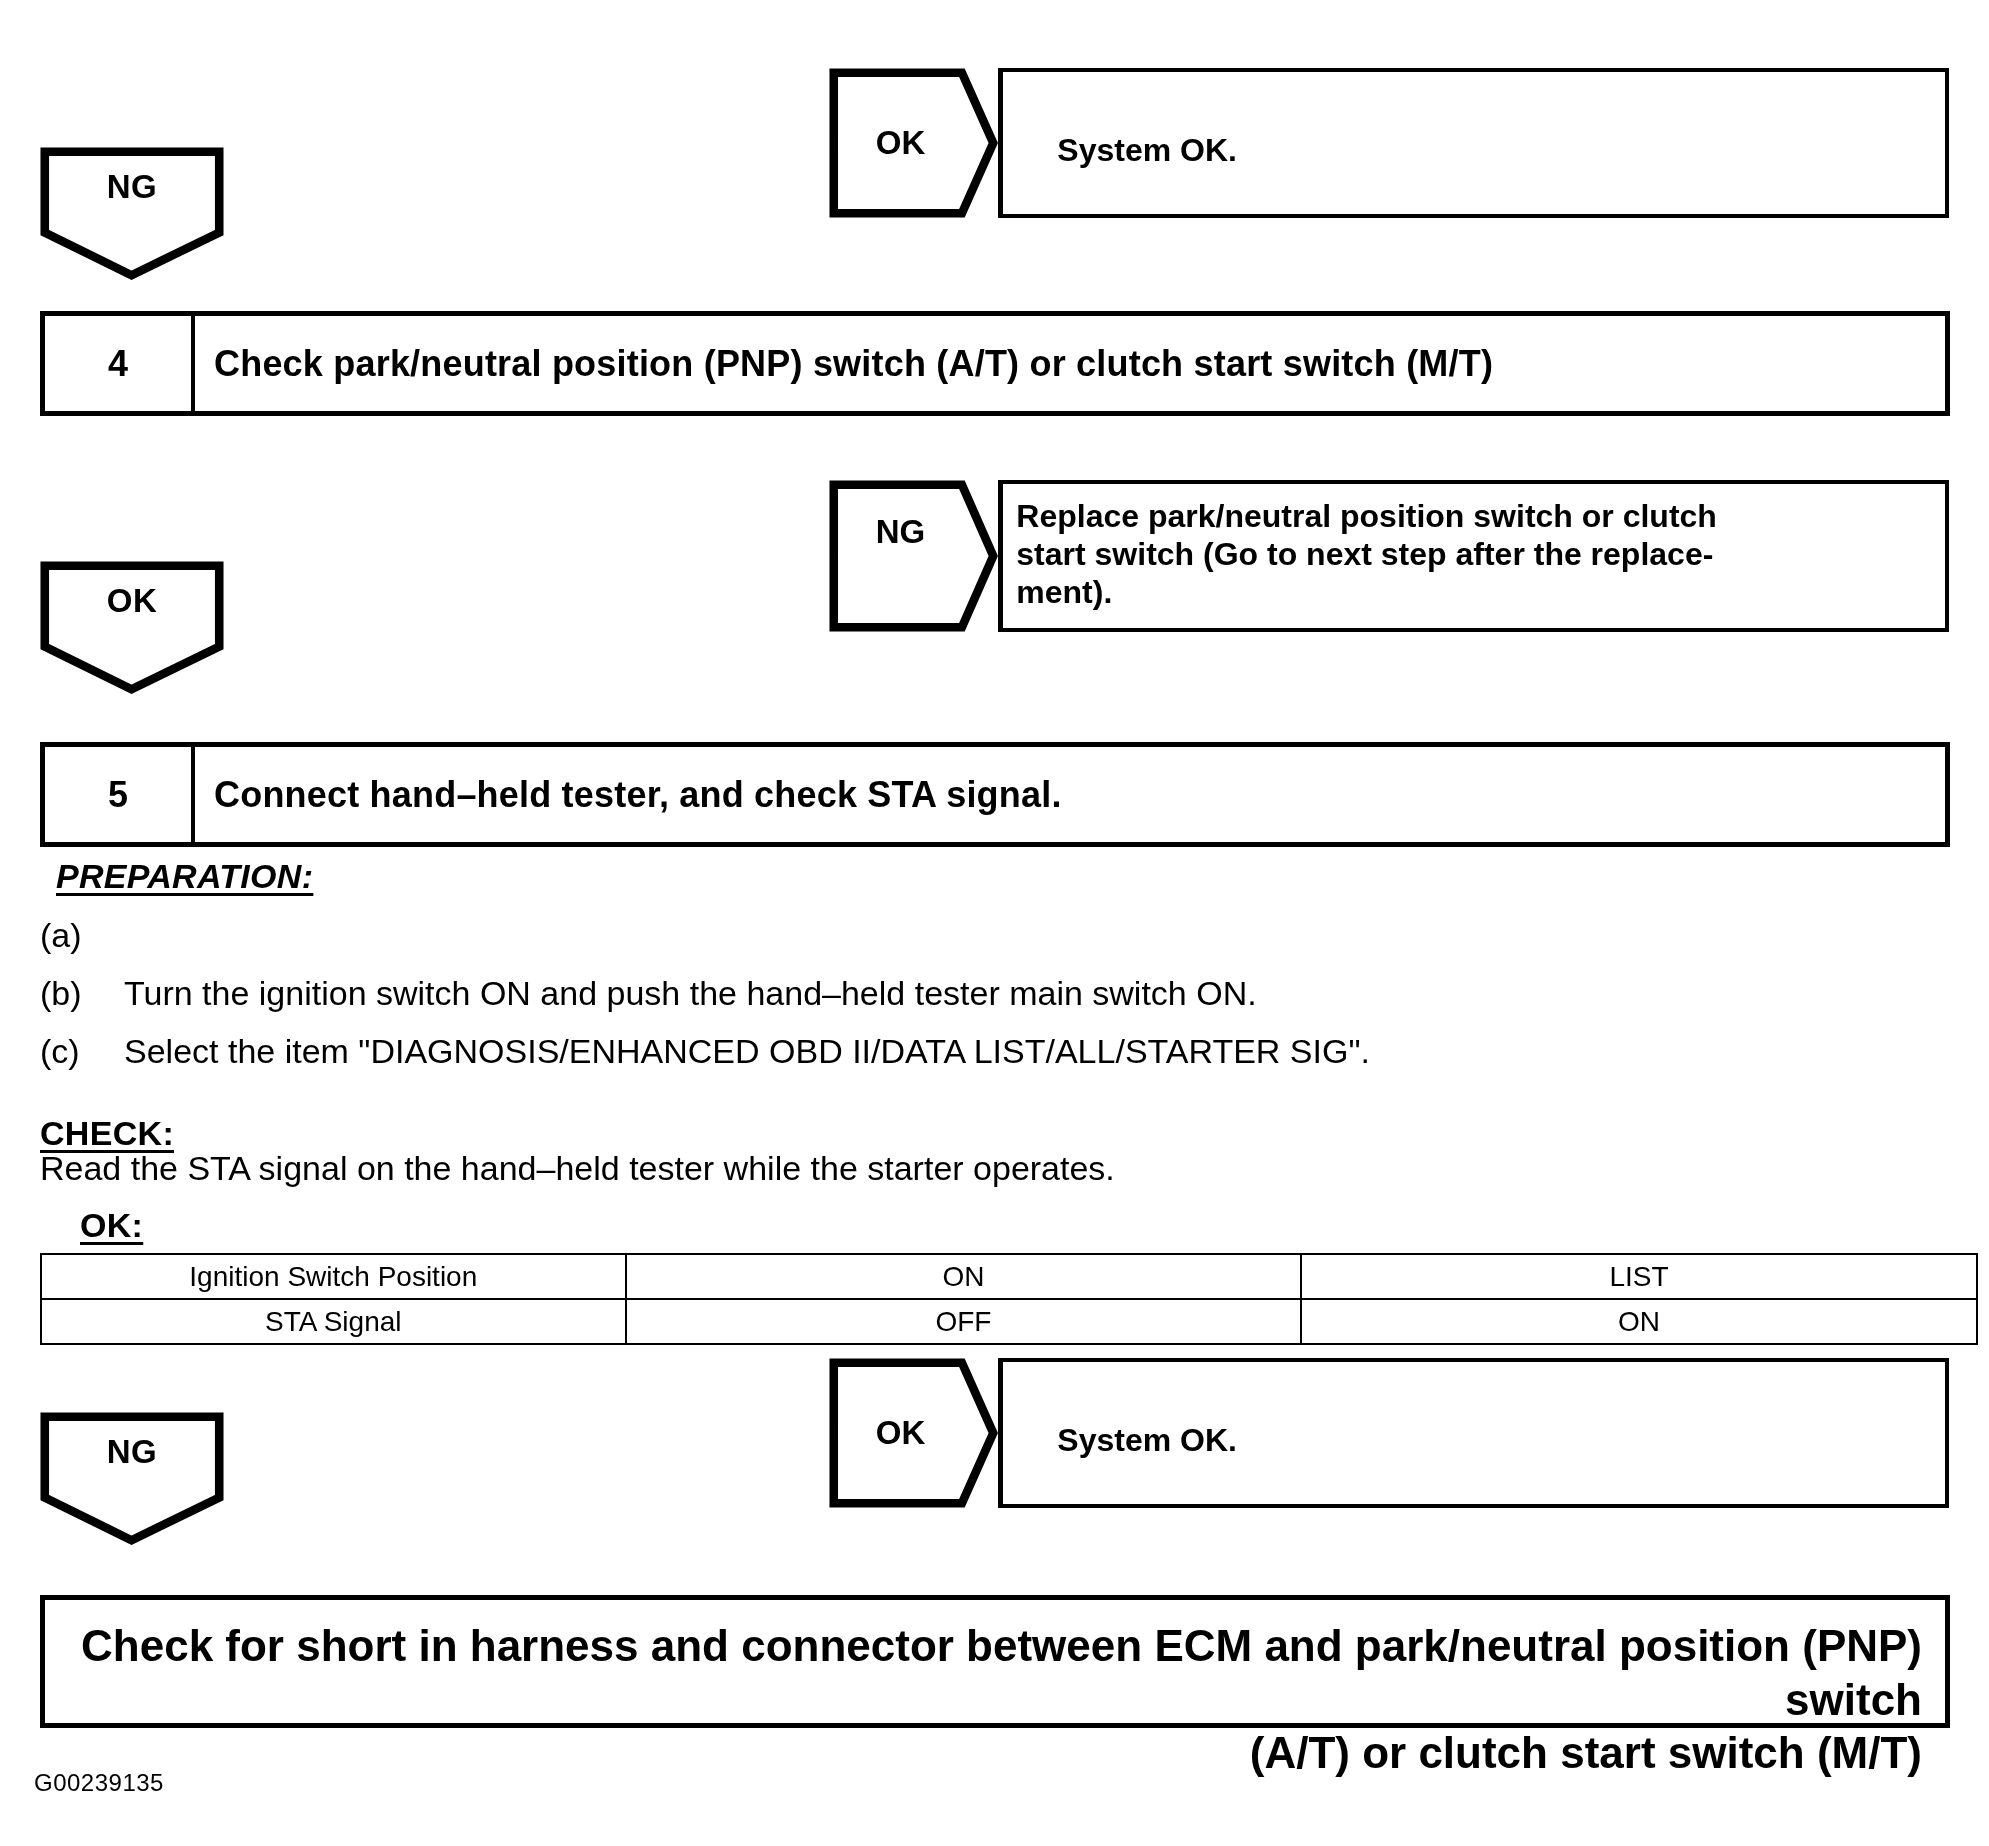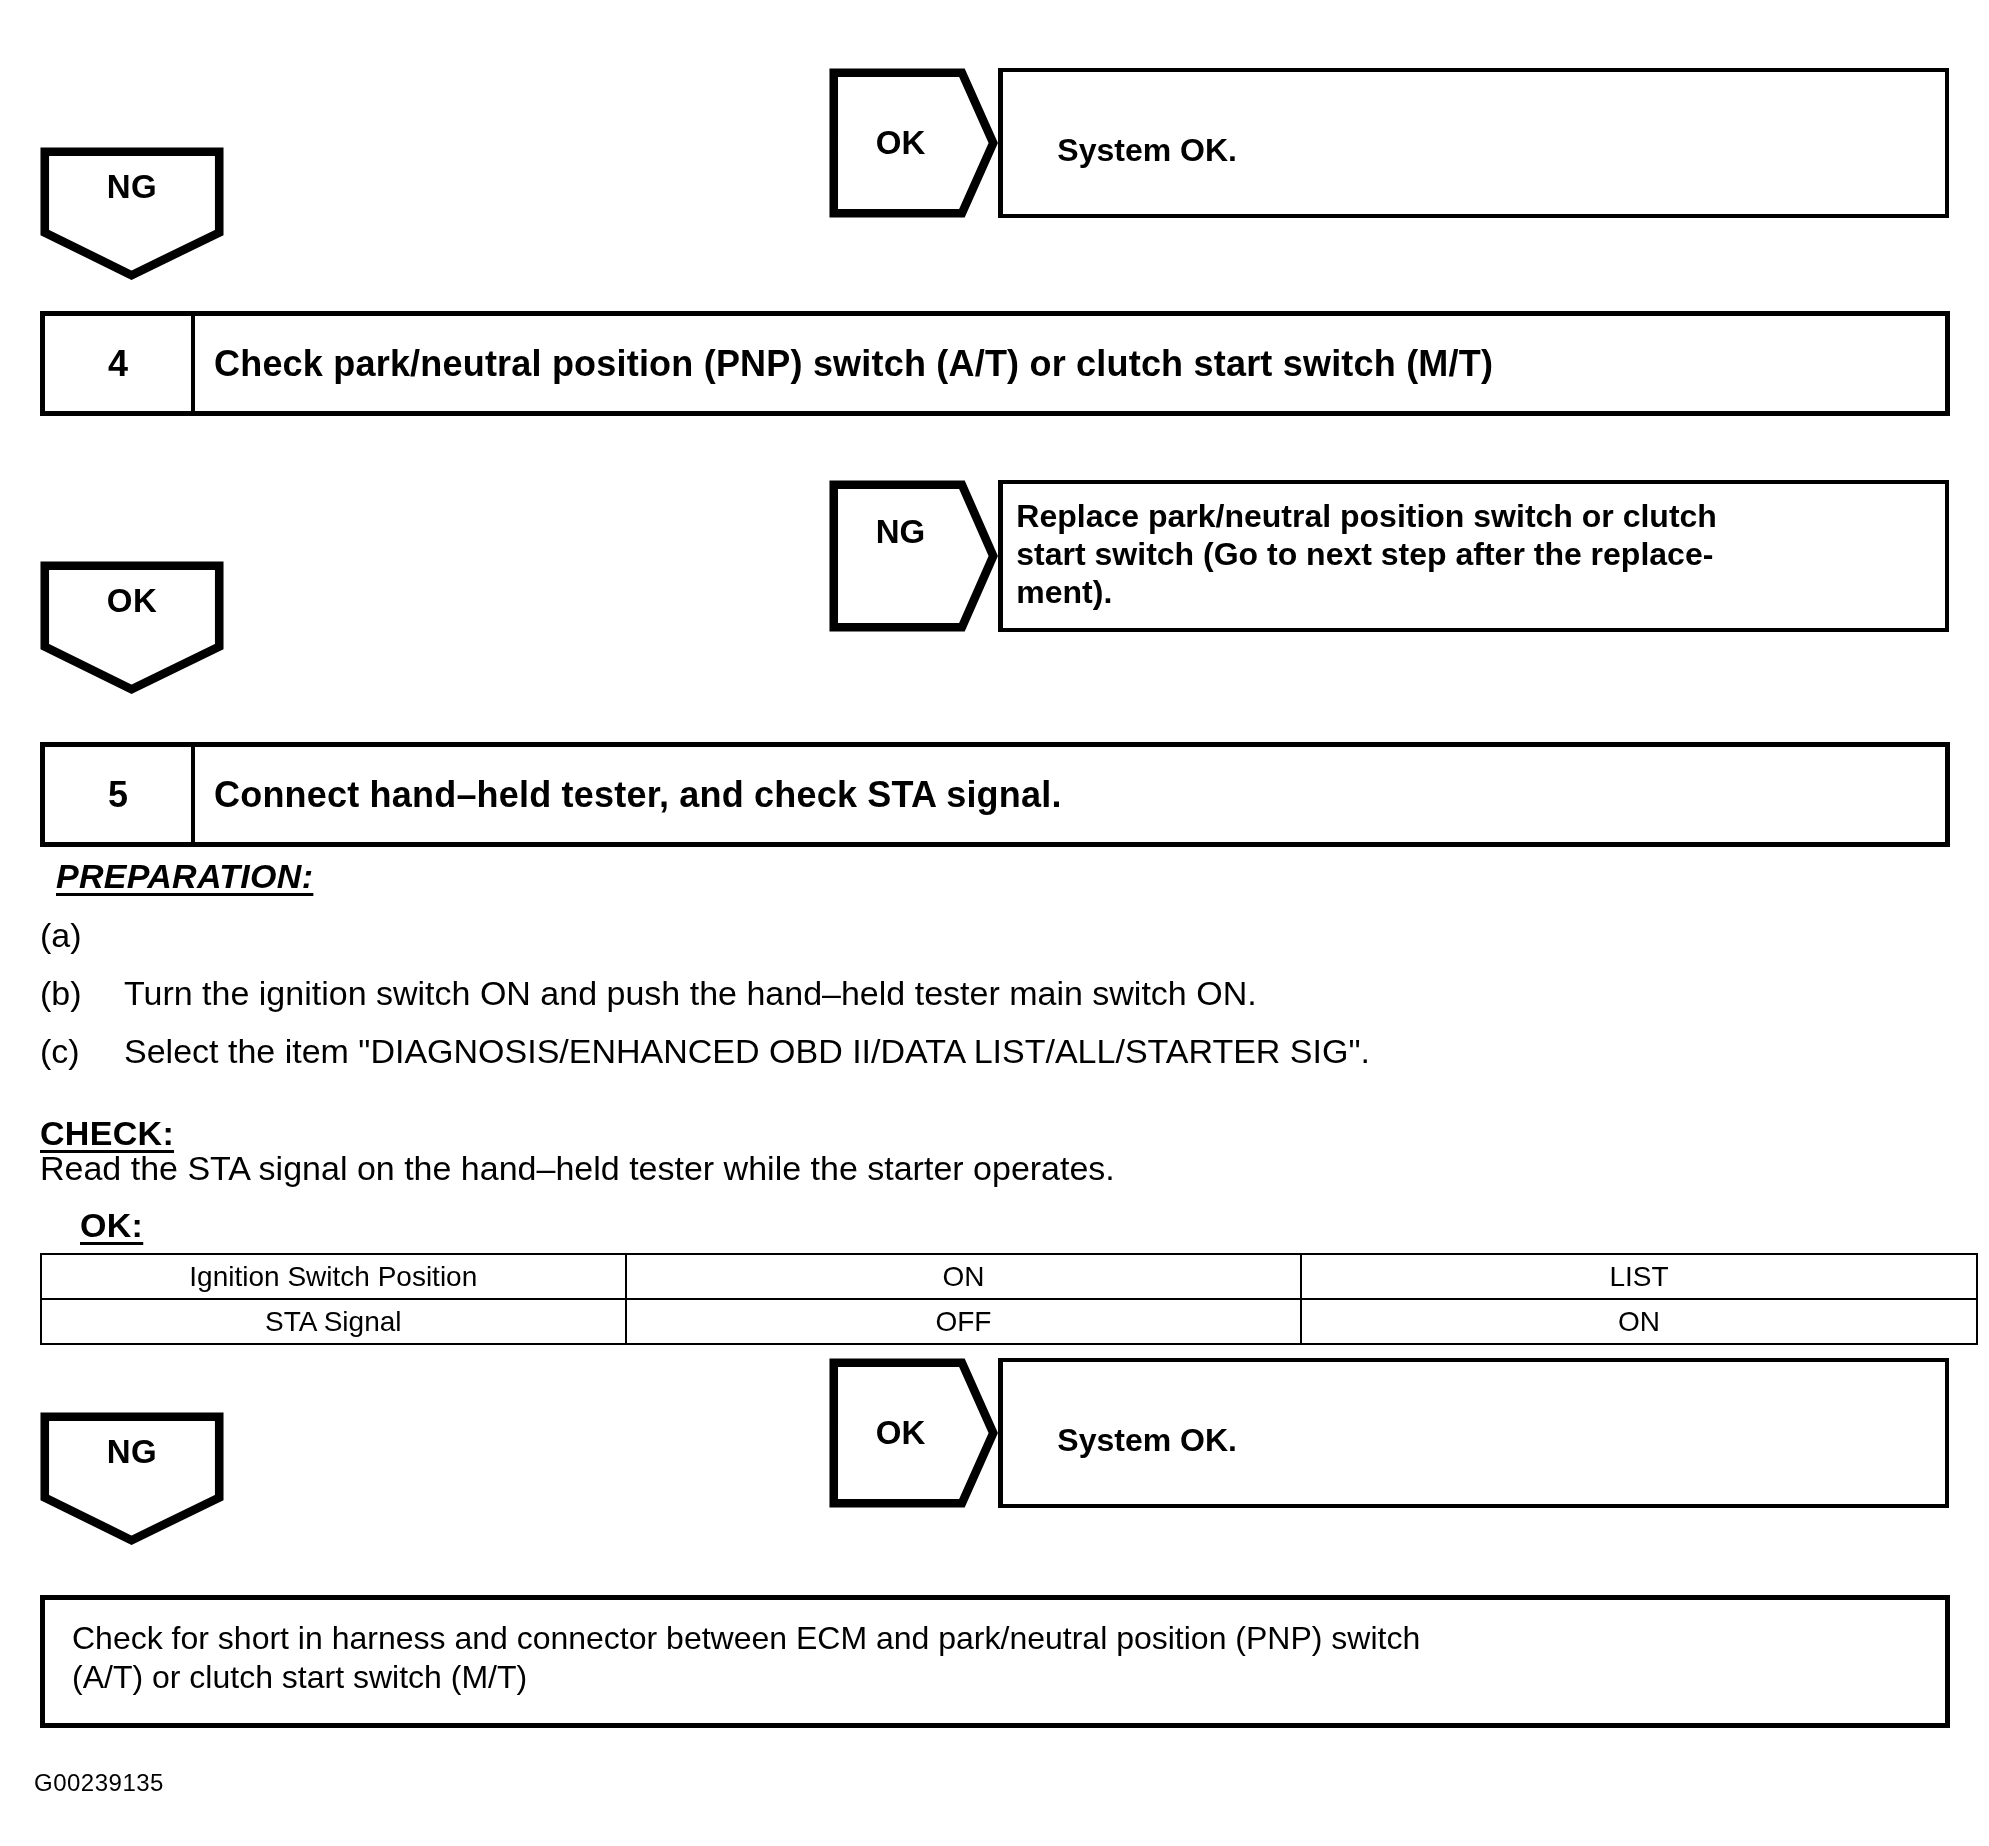--- a/index.html
+++ b/index.html
@@ -119,24 +119,25 @@
   }
 
   
   .plain-box {
     position: absolute;
     border: 5.7px solid #000;
     box-sizing: border-box;
     padding: 19px 23px 0 27px;
   }
   .plain-box .txt {
-    font-size: 32px;
-    font-weight: normal;
+    font-size: 44px;
+    font-weight: bold;
     line-height: 1.22;
     white-space: pre-line;
+    text-align: right;
   }
 
   
   .section-head {
     position: absolute;
     font-size: 34px;
     font-weight: bold;
     text-decoration: underline;
     text-underline-offset: 4.8px;
     letter-spacing: 0.3px;

